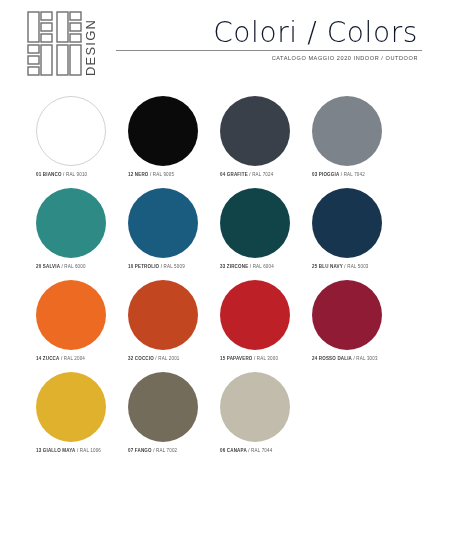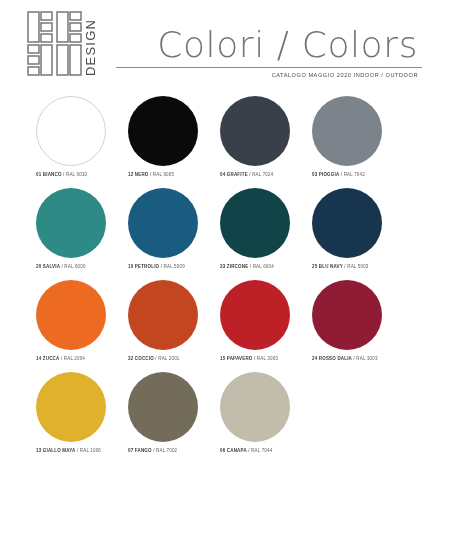--- a/index.html
+++ b/index.html
@@ -42,25 +42,25 @@
   .title-block {
     position: absolute;
     left: 116px;
     top: 18px;
     width: 306px;
     text-align: right;
   }
   .main-title {
     font-family: "DejaVu Sans", sans-serif;
     font-weight: 300;
-    font-size: 36px;
+    font-size: 28px;
     letter-spacing: 0.6px;
     line-height: 1.05;
-    color: #737373;
-    margin: 8px 4px 3px 0;
+    color: #0f172a;
+    margin: 0 4px 3px 0;
     white-space: nowrap;
   }
   .title-rule {
     height: 1px;
     background: #8c8c8c;
     width: 100%;
     margin: 0 0 4px 0;
   }
   .subtitle {
     font-size: 5.6px;

